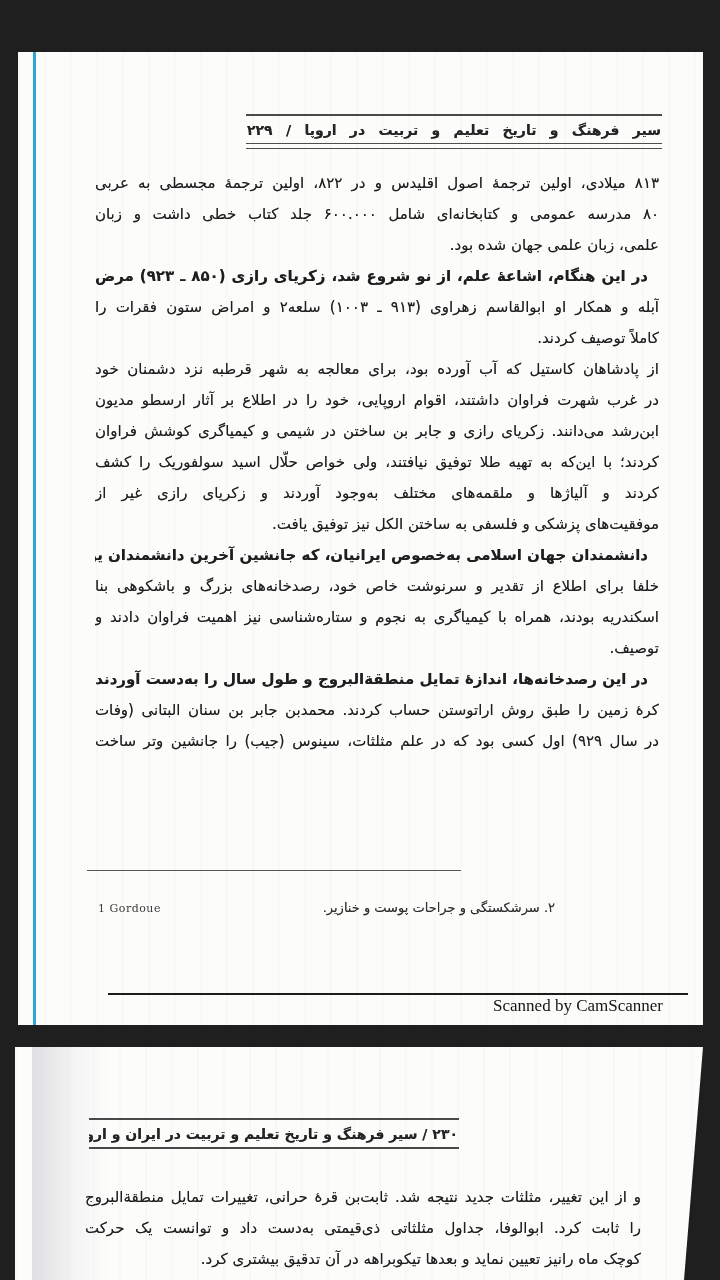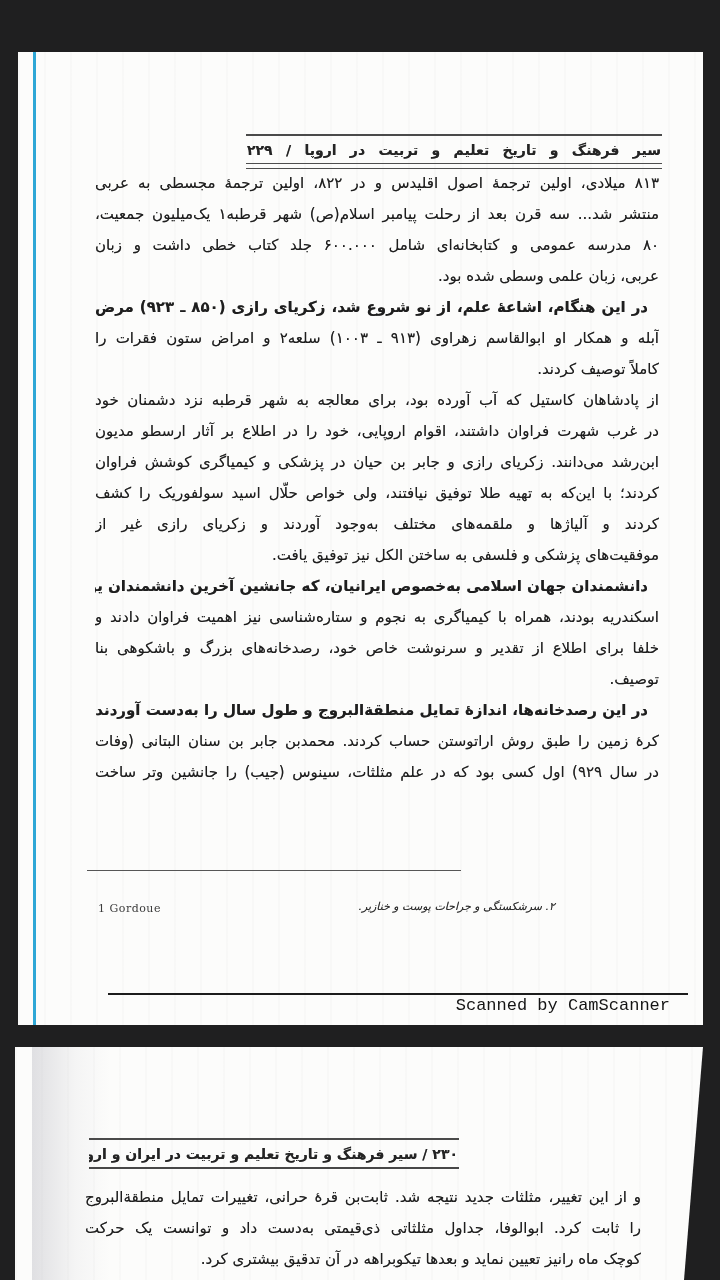--- a/index.html
+++ b/index.html
@@ -21,21 +21,21 @@
   }
   .edge-cyan {
     position: absolute; left: 15px; top: 0; bottom: 0; width: 3px;
     background: #2ea7d6;
   }
   .p2-shadow {
     position: absolute; left: 17px; top: 0; bottom: 0; width: 78px;
     background: linear-gradient(to right, rgba(200,200,206,0.55), rgba(200,200,206,0.15) 55%, rgba(200,200,206,0));
   }
   .rtl { direction: rtl; unicode-bidi: embed; }
-  .header-block { position: absolute; color: #2b2b2b; margin-top: 20px; }
+  .header-block { position: absolute; color: #2b2b2b; }
   #h1-block { left: 228px; top: 62px; width: 416px; }
   #h2-block { left: 74px; top: 71px; width: 370px; }
   .rule-top { border-top: 2px solid #4a4a4a; height: 0; }
   .h-text {
     font-size: 14px; font-weight: 600;
     padding: 6px 1px 5px 1px;
     color: #242424;
     text-align: justify; text-align-last: justify;
     white-space: nowrap; overflow: hidden;
     text-shadow: 0 0 0.6px rgba(40,40,40,0.6);
@@ -60,65 +60,63 @@
   .ind { padding-right: 11px; font-weight: bold; }
 
   .fn-sep { position: absolute; left: 69px; top: 818px; width: 374px; border-top: 1.6px solid #565656; }
   .fn-latin {
     position: absolute; left: 80px; top: 850px;
     font-family: "DejaVu Serif", serif;
     font-size: 11px; color: #3c3c3c; letter-spacing: 0.5px;
   }
   .fn-fa {
     position: absolute; right: 148px; top: 848px;
-    font-size: 11px; color: #2e2e2e;
+    font-size: 13px; color: #2e2e2e;
     text-shadow: 0 0 0.5px rgba(40,40,40,0.5);
-    font-style: italic;
   }
   .scan-line { position: absolute; left: 90px; top: 941px; width: 580px; height: 2.2px; background: #1c1c1c; }
   .camscanner {
-    position: absolute; right: 33px; top: 944px;
-    font-family: Liberation Mono, monospace;
+    position: absolute; right: 40px; top: 944px;
+    font-family: Liberation Serif, serif;
     font-size: 17px; color: #141414;
   }
 </style>
 </head>
 <body>
 
 <div class="page" id="page1">
 
   <div class="edge-cyan"></div>
 
   <div class="header-block rtl" id="h1-block">
     <div class="rule-top"></div>
     <div class="h-text rtl">سیر فرهنگ و تاریخ تعلیم و تربیت در اروپا / ۲۲۹</div>
     <div class="rule-double"></div>
   </div>
 
   <div class="body-text rtl" id="p1-body">
 
     <div class="ln just">۸۱۳ میلادی، اولین ترجمهٔ اصول اقلیدس و در ۸۲۲، اولین ترجمهٔ مجسطی به عربی</div>
-    <div class="ln just">منتشر شد... سه قرن بعد از رحلت پیامبر اسلام(ص) شهر قرطبه۱ یک‌میلیون جمعیت،</div>
     <div class="ln just">۸۰ مدرسه عمومی و کتابخانه‌ای شامل ۶۰۰.۰۰۰ جلد کتاب خطی داشت و زبان</div>
-    <div class="ln">عربی، زبان علمی وسطی شده بود.</div>
+    <div class="ln">علمی، زبان علمی جهان شده بود.</div>
 
     <div class="ln just ind">در این هنگام، اشاعهٔ علم، از نو شروع شد، زکریای رازی (۸۵۰ ـ ۹۲۳) مرض</div>
     <div class="ln just">آبله و همکار او ابوالقاسم زهراوی (۹۱۳ ـ ۱۰۰۳) سلعه۲ و امراض ستون فقرات را</div>
     <div class="ln">کاملاً توصیف کردند.</div>
 
     <div class="ln just">از پادشاهان کاستیل که آب آورده بود، برای معالجه به شهر قرطبه نزد دشمنان خود</div>
     <div class="ln just">در غرب شهرت فراوان داشتند، اقوام اروپایی، خود را در اطلاع بر آثار ارسطو مدیون</div>
-    <div class="ln just">ابن‌رشد می‌دانند. زکریای رازی و جابر بن حیان در پزشکی و کیمیاگری کوشش فراوان</div>
+    <div class="ln just">ابن‌رشد می‌دانند. زکریای رازی و جابر بن ساختن در شیمی و کیمیاگری کوشش فراوان</div>
     <div class="ln just">کردند؛ با این‌که به تهیه طلا توفیق نیافتند، ولی خواص حلّال اسید سولفوریک را کشف</div>
     <div class="ln just">کردند و آلیاژها و ملقمه‌های مختلف به‌وجود آوردند و زکریای رازی غیر از</div>
     <div class="ln">موفقیت‌های پزشکی و فلسفی به ساختن الکل نیز توفیق یافت.</div>
 
     <div class="ln just ind">دانشمندان جهان اسلامی به‌خصوص ایرانیان، که جانشین آخرین دانشمندان یونان و</div>
+    <div class="ln just">خلفا برای اطلاع از تقدیر و سرنوشت خاص خود، رصدخانه‌های بزرگ و باشکوهی بنا</div>
     <div class="ln just">اسکندریه بودند، همراه با کیمیاگری به نجوم و ستاره‌شناسی نیز اهمیت فراوان دادند و</div>
-    <div class="ln just">خلفا برای اطلاع از تقدیر و سرنوشت خاص خود، رصدخانه‌های بزرگ و باشکوهی بنا</div>
     <div class="ln">توصیف.</div>
 
     <div class="ln just ind">در این رصدخانه‌ها، اندازهٔ تمایل منطقةالبروج و طول سال را به‌دست آوردند و ابعاد</div>
     <div class="ln just">کرهٔ زمین را طبق روش اراتوستن حساب کردند. محمدبن جابر بن سنان البتانی (وفات</div>
     <div class="ln just">در سال ۹۲۹) اول کسی بود که در علم مثلثات، سینوس (جیب) را جانشین وتر ساخت</div>
   </div>
 
   <div class="fn-sep"></div>
   <div class="fn-latin">1 Gordoue</div>
   <div class="fn-fa rtl">۲. سرشکستگی و جراحات پوست و خنازیر.</div>

